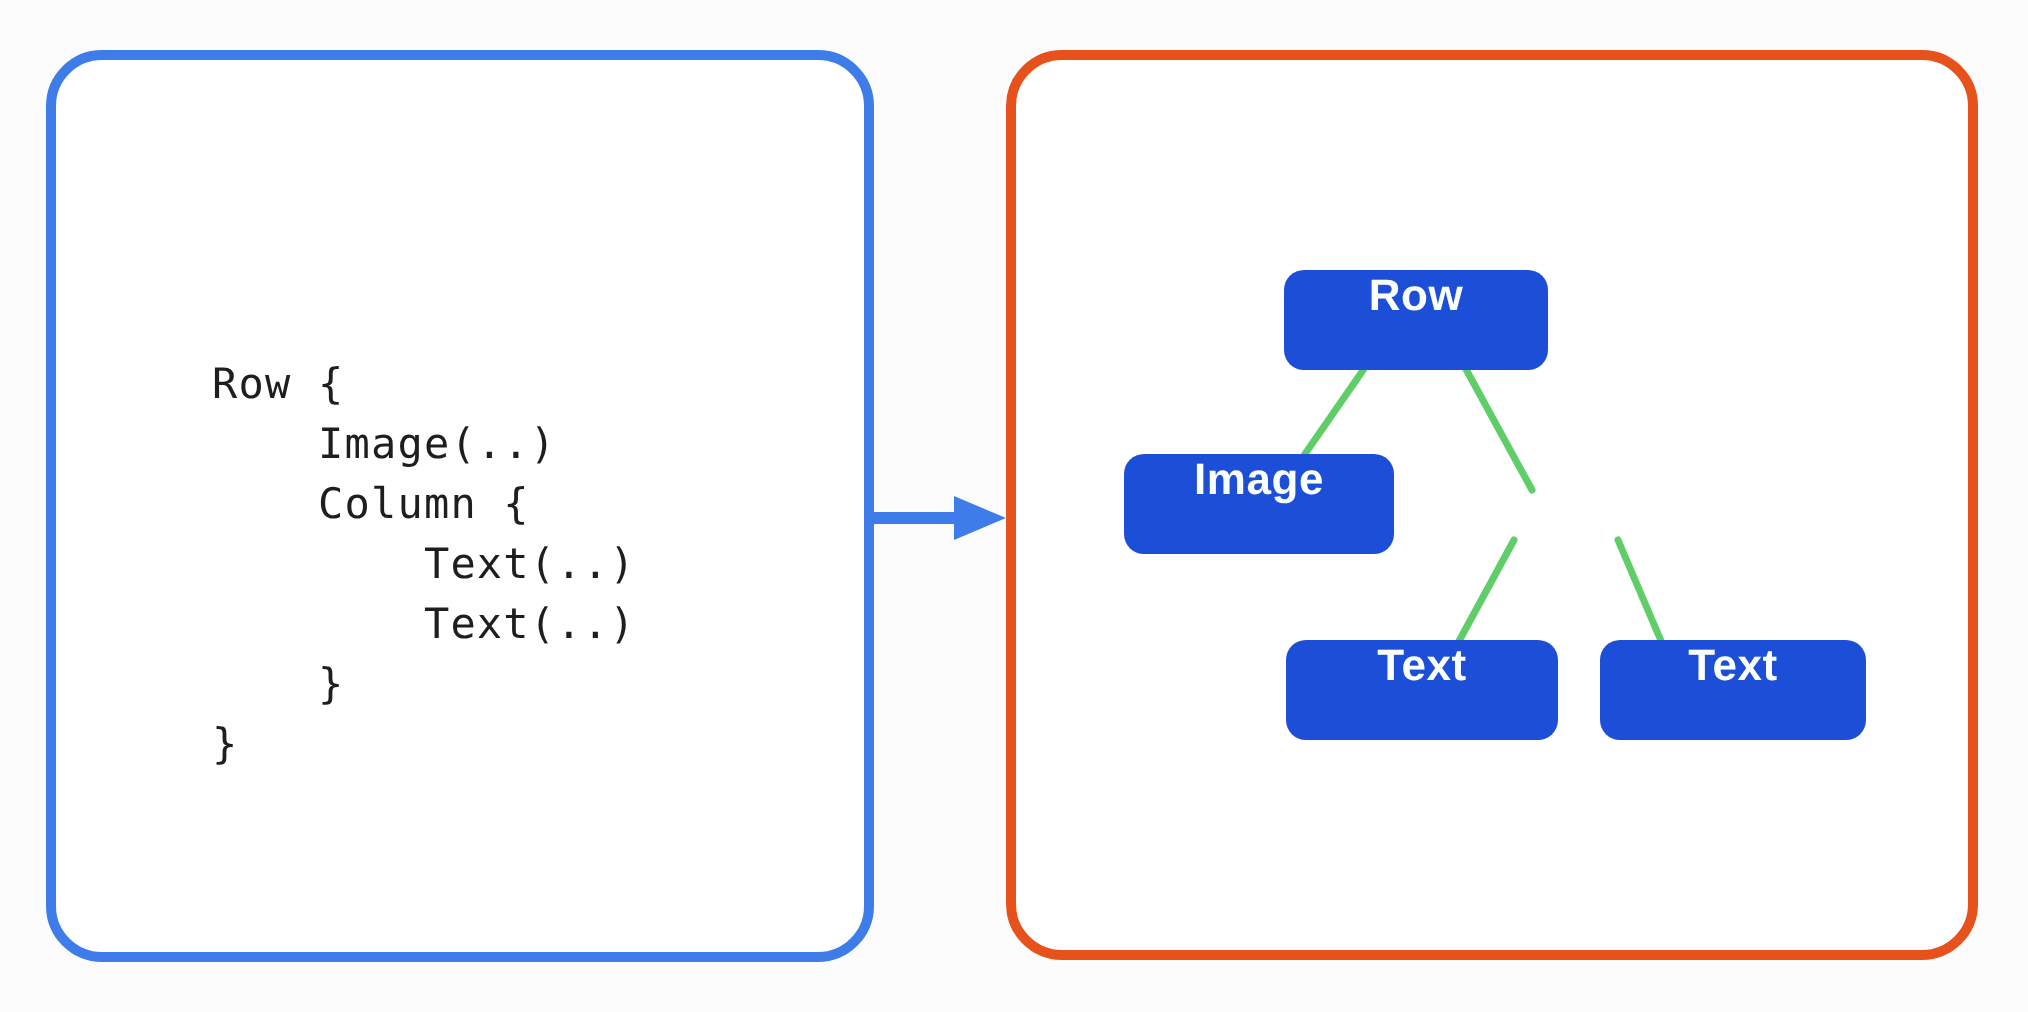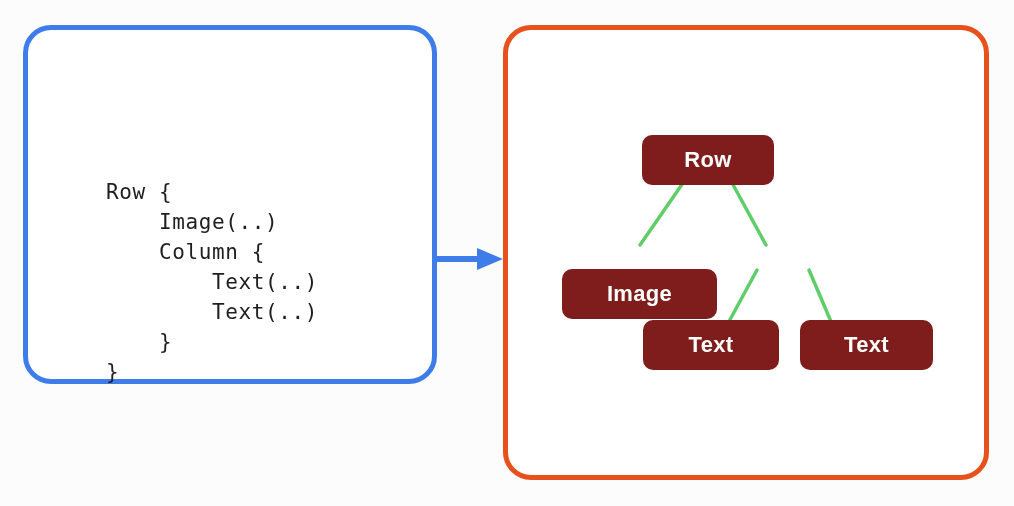--- a/index.html
+++ b/index.html
@@ -18,21 +18,21 @@
   .panel {
     position: absolute;
     background: #FFFFFF;
     border-radius: 28px;
     box-sizing: border-box;
   }
   .code-panel {
     left: 23px;
     top: 25px;
     width: 414px;
-    height: 359px;
+    height: 456px;
     border: 5px solid #3E7DE9;
   }
   .tree-panel {
     left: 503px;
     top: 25px;
     width: 486px;
     height: 455px;
     border: 5px solid #E6511C;
   }
   .code {
@@ -64,32 +64,32 @@
     top: 0;
   }
   .edges line {
     stroke: #5FCE69;
     stroke-width: 3.5;
     stroke-linecap: round;
   }
   .node {
     position: absolute;
     display: flex;
-    align-items: center;
+    align-items: flex-start;
     justify-content: center;
-    background: #7f1d1d;
+    background: #1d4ed8;
     border-radius: 10px;
     color: #FBFFFB;
     font-size: 22px;
     font-weight: bold;
     letter-spacing: 0.3px;
     box-sizing: border-box;
   }
   .node-row    { left: 134px; top: 105px; width: 132px; height: 50px; }
-  .node-image  { left:  54px; top: 197px; width: 155px; height: 50px; margin-top: 42px; }
+  .node-image  { left:  54px; top: 197px; width: 135px; height: 50px; }
   .node-column { left: 210px; top: 197px; width: 135px; height: 50px; }
   .node-text1  { left: 135px; top: 290px; width: 136px; height: 50px; }
   .node-text2  { left: 292px; top: 290px; width: 133px; height: 50px; }
 </style>
 </head>
 <body>
 
 <div class="canvas">
 
   <div class="panel code-panel">

